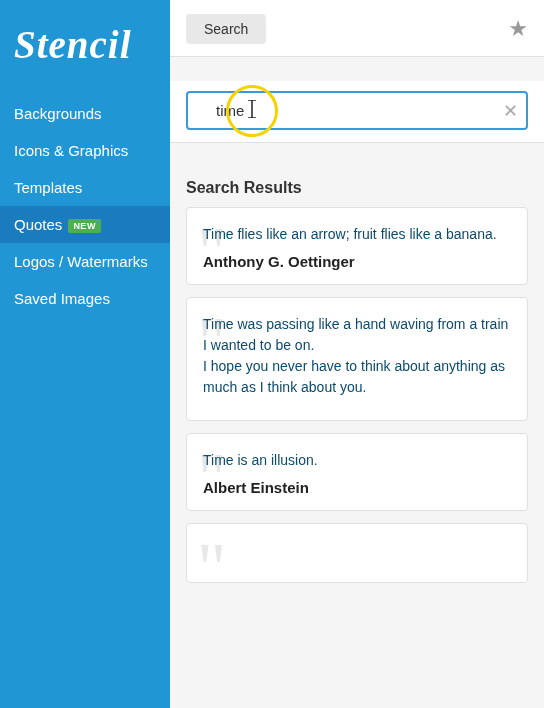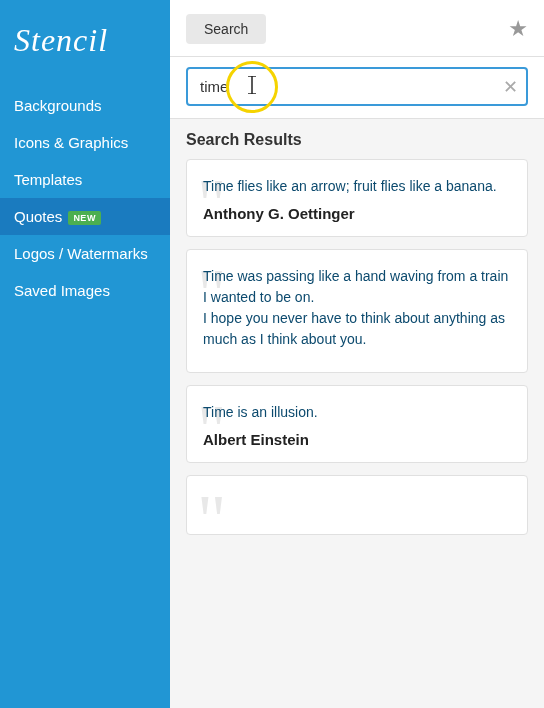--- a/index.html
+++ b/index.html
@@ -19,22 +19,22 @@
       background: #2196d4;
       height: 708px;
       display: flex;
       flex-direction: column;
       padding-top: 0;
     }
     .sidebar-logo {
       padding: 22px 14px 18px 14px;
       font-family: 'Georgia', 'Times New Roman', serif;
       font-style: italic;
-      font-size: 32px;
-      font-weight: normal;
+      font-size: 39px;
+      font-weight: bold;
       color: #fff;
       letter-spacing: 1px;
     }
     .sidebar-nav {
       display: flex;
       flex-direction: column;
       margin-top: 10px;
     }
     .sidebar-item {
       padding: 10px 14px;
@@ -61,20 +61,21 @@
     }
 
     
     .main {
       flex: 1;
       background: #f5f5f5;
       height: 708px;
       display: flex;
       flex-direction: column;
       overflow: hidden;
+      gap: 24px;
     }
 
     
     .topbar {
       background: #fff;
       padding: 14px 16px 12px 16px;
       display: flex;
       align-items: center;
       justify-content: space-between;
       border-bottom: 1px solid #e0e0e0;
@@ -103,21 +104,21 @@
     }
     .search-input-wrapper {
       position: relative;
       display: flex;
       align-items: center;
     }
     .search-input {
       width: 100%;
       border: 2px solid #3a9ad9;
       border-radius: 4px;
-      padding: 9px 36px 9px 12px;
+      padding: 9px 36px 9px 28px;
       font-size: 15px;
       color: #333;
       outline: none;
       background: #fff;
     }
     .cursor-indicator {
       position: absolute;
       left: 60px;
       top: 50%;
       transform: translateY(-50%);

